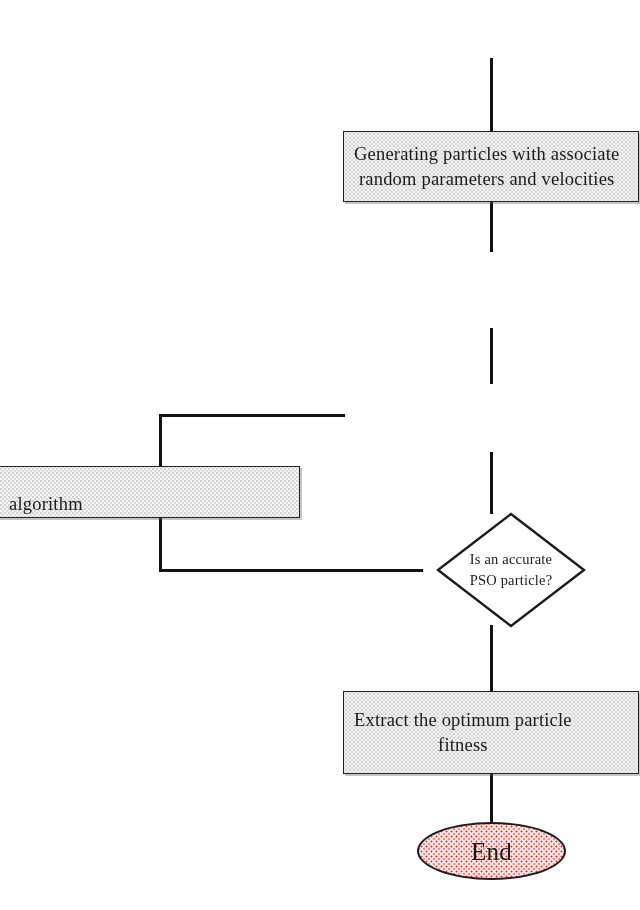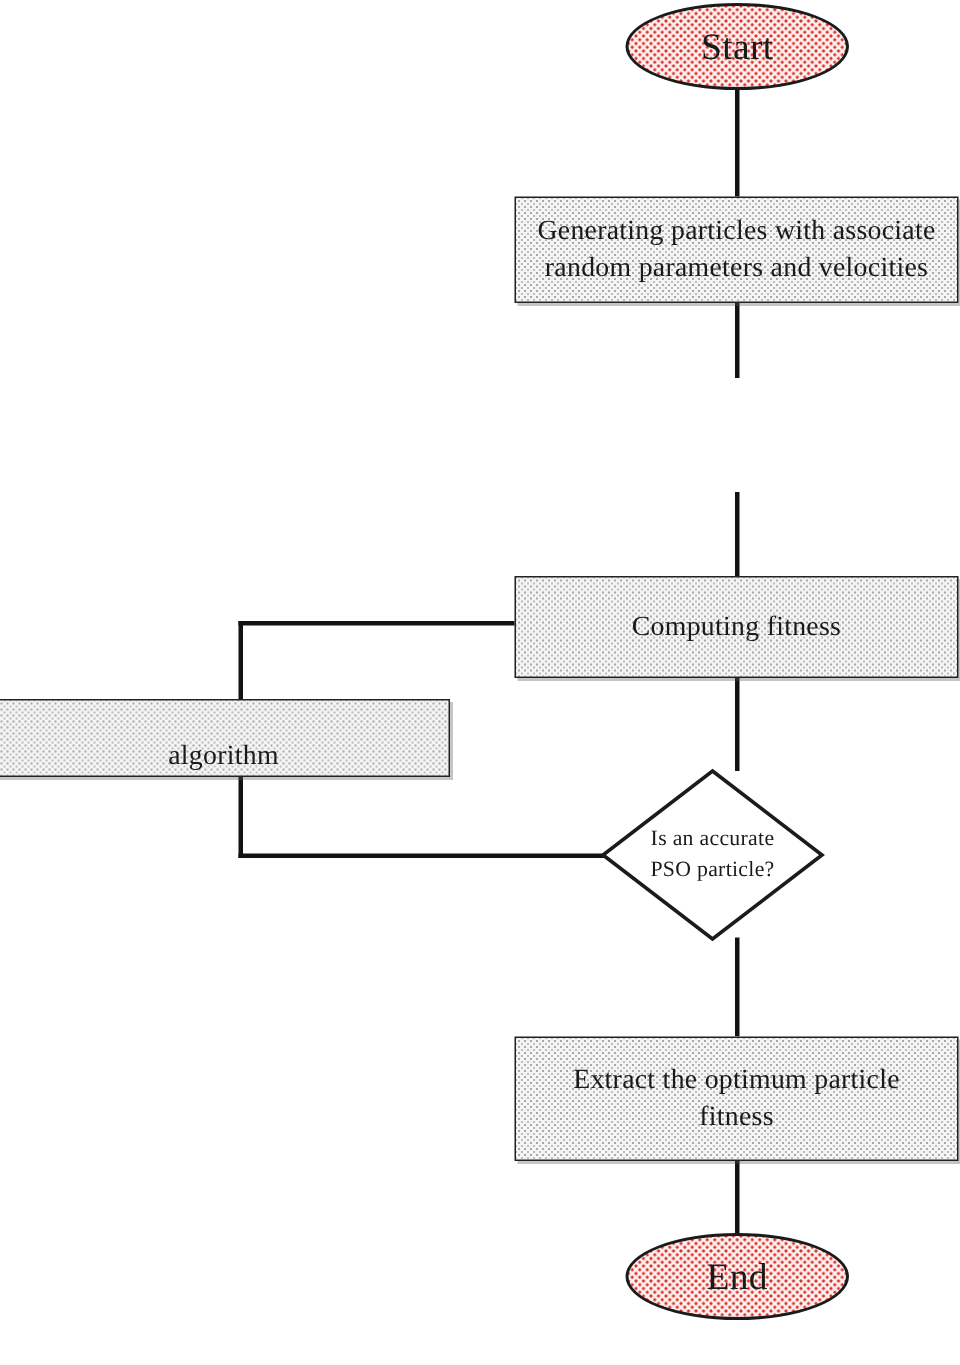--- a/index.html
+++ b/index.html
@@ -48,21 +48,21 @@
   }
   .terminator .node-text {
     font-size: 25px;
   }
 
   
   .process {
     position: absolute;
     display: flex;
     align-items: center;
-    justify-content: center;
+    justify-content: flex-start;
     border: 1.6px solid #222222;
     background-color: #f4f4f4;
     background-image:
       radial-gradient(#a8a8a8 0.6px, transparent 0.8px),
       radial-gradient(#bdbdbd 0.6px, transparent 0.8px);
     background-size: 4px 4px, 4px 4px;
     background-position: 0 0, 2px 2px;
     box-sizing: border-box;
     box-shadow: 2px 2px 0 rgba(90,90,90,0.35);
   }
@@ -127,44 +127,38 @@
   <div class="conn conn-v" style="left:490px; top:452px; height:62px;"></div>
 
   <div class="conn conn-v" style="left:490px; top:625px; height:66px;"></div>
 
   <div class="conn conn-v" style="left:490px; top:762px; height:62px;"></div>
 
   <div class="conn conn-h" style="left:159px; top:569px; width:264px;"></div>
   <div class="conn conn-v" style="left:159px; top:414px; height:158px;"></div>
   <div class="conn conn-h" style="left:159px; top:414px; width:186px;"></div>
 
-  <div class="terminator" style="left:417px; top:2px; width:149px; height:58px;">
-    <div class="node-text">Start</div>
-  </div>
 
   <div class="process" style="left:343px; top:131px; width:296px; height:71px;">
     <div class="node-text">
       <span>Generating particles with associate</span><br>
       <span>random parameters and velocities</span>
     </div>
   </div>
 
 
-  <div class="process" style="left:343px; top:384px; width:296px; height:68px;">
-    <div class="node-text">Computing fitness</div>
-  </div>
 
   <div class="process" style="left:-2px; top:466px; width:302px; height:52px;">
     <div class="node-text">
       <br>
       <span>algorithm</span>
     </div>
   </div>
 
-  <div class="decision" style="left:400px; top:512px; width:150px; height:116px;">
+  <div class="decision" style="left:436px; top:512px; width:150px; height:116px;">
     <svg class="diamond-shape" viewBox="0 0 150 116" preserveAspectRatio="none">
       <polygon points="75,2 148,58 75,114 2,58" fill="#ffffff" stroke="#1b1b1b" stroke-width="2.4"></polygon>
     </svg>
     <div class="node-text">
       <span>Is an accurate</span><br>
       <span>PSO particle?</span>
     </div>
   </div>
 
   <div class="process" style="left:343px; top:691px; width:296px; height:83px;">

